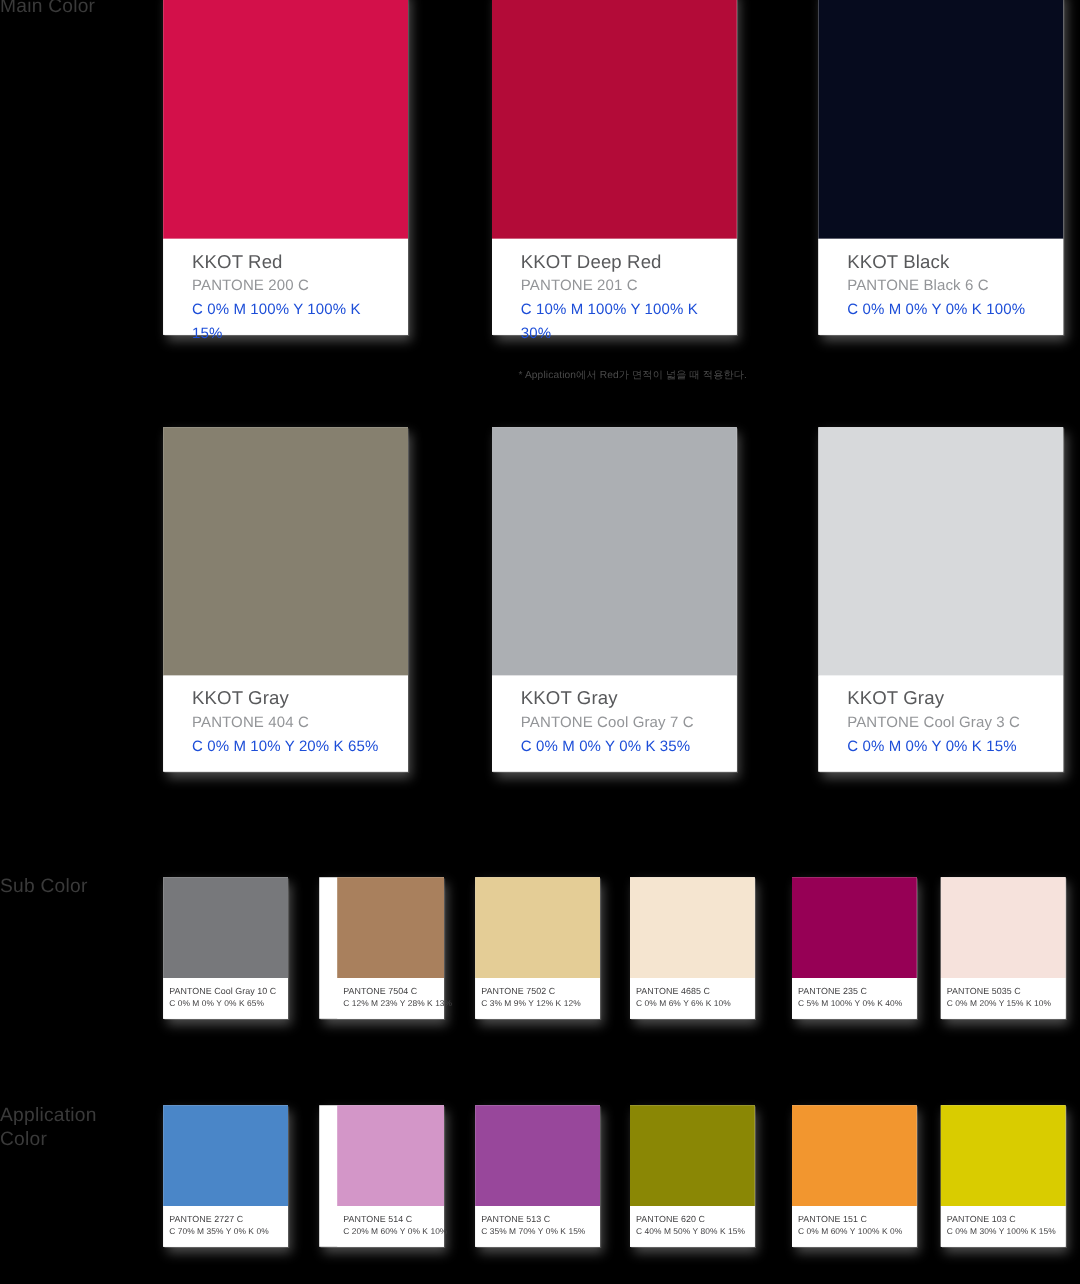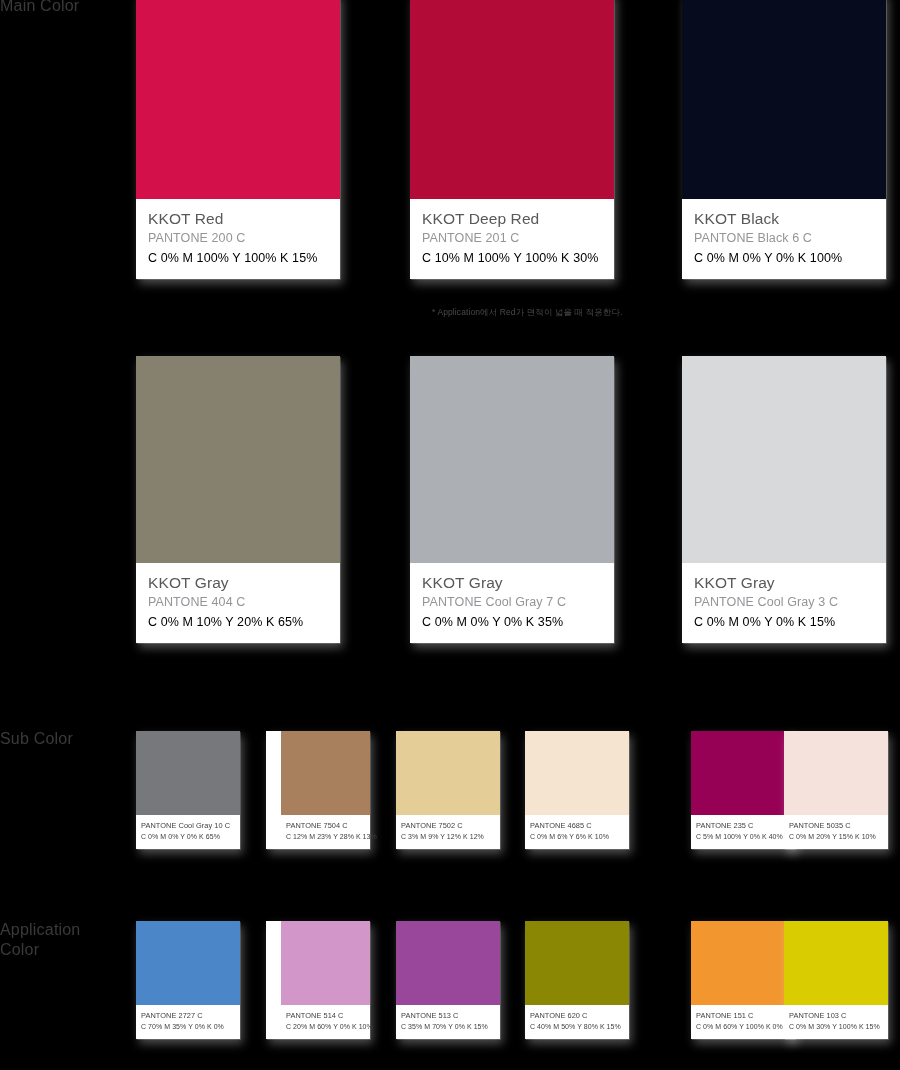--- a/index.html
+++ b/index.html
@@ -47,37 +47,37 @@
   .card .info {
     background: #ffffff;
     width: 100%;
   }
 
   
   .card-main { width: 204px; }
   .card-main .swatch { height: 207px; }
   .card-main .info {
     height: 80px;
-    padding: 9px 12px 0 12px;
+    padding: 9px 12px 0 24px;
   }
   .card-main .name {
     font-size: 15.5px;
     color: #58595b;
     line-height: 21px;
     letter-spacing: 0.1px;
   }
   .card-main .pantone {
     font-size: 12.5px;
     color: #939598;
     line-height: 19px;
     letter-spacing: 0.1px;
   }
   .card-main .cmyk {
     font-size: 12.5px;
-    color: #000000;
+    color: #1d4ed8;
     line-height: 20px;
     letter-spacing: 0.1px;
   }
 
   
   #card-kkot-red       { left: 136px; top: -8px; }
   #card-kkot-deep-red  { left: 410px; top: -8px; }
   #card-kkot-black     { left: 682px; top: -8px; }
 
   #card-kkot-gray-404  { left: 136px; top: 356px; }
@@ -118,21 +118,21 @@
     white-space: nowrap;
   }
 
   .row-sub .card-small  { top: 731px; }
   .row-app .card-small  { top: 921px; }
 
   .col0 { left: 136px; }
   .col1 { left: 266px; padding-left: 15px; }
   .col2 { left: 396px; }
   .col3 { left: 525px; }
-  .col4 { left: 691px; }
+  .col4 { left: 660px; }
   .col5 { left: 784px; }
 </style>
 </head>
 <body>
 
 <div class="section-label" id="label-main">Main Color</div>
 
 <div class="section-label" id="label-sub">Sub Color</div>
 
 <div class="section-label" id="label-application">Application

